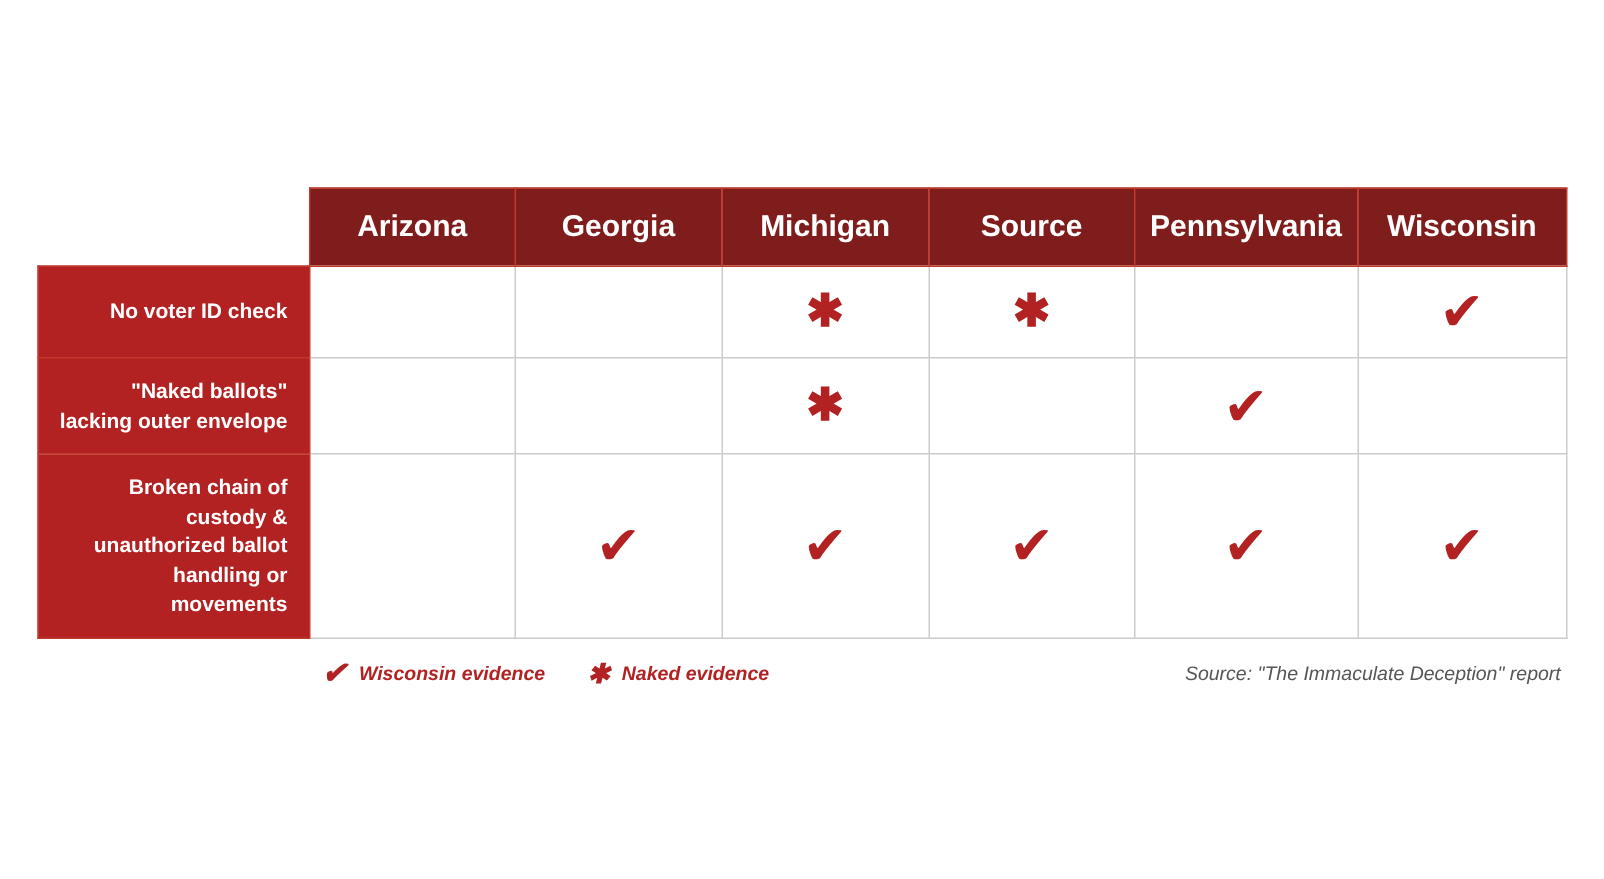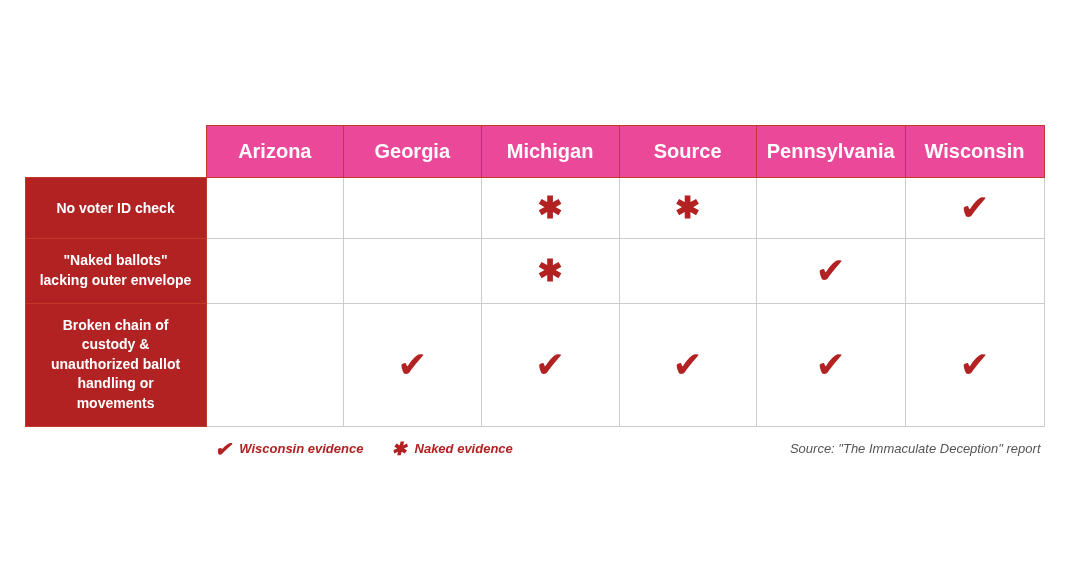--- a/index.html
+++ b/index.html
@@ -15,39 +15,39 @@
     .container {
       width: 1020px;
       margin: 20px auto;
     }
     table {
       width: 100%;
       border-collapse: collapse;
     }
     
     .header-row th {
-      background-color: #ec4899;
+      background-color: #7f1d1d;
       color: #fff;
       font-size: 20px;
       font-weight: bold;
       text-align: center;
       padding: 14px 10px;
       border: 1px solid #c0392b;
     }
     .header-row th:first-child {
       background: transparent;
       border: none;
     }
     
     .row-label {
       background-color: #b22222;
       color: #fff;
       font-weight: bold;
       font-size: 14px;
-      text-align: center;
+      text-align: right;
       padding: 12px 14px;
       width: 185px;
       border: 1px solid #c0392b;
       line-height: 1.4;
     }
     
     .data-cell {
       text-align: center;
       vertical-align: middle;
       padding: 12px 10px;

